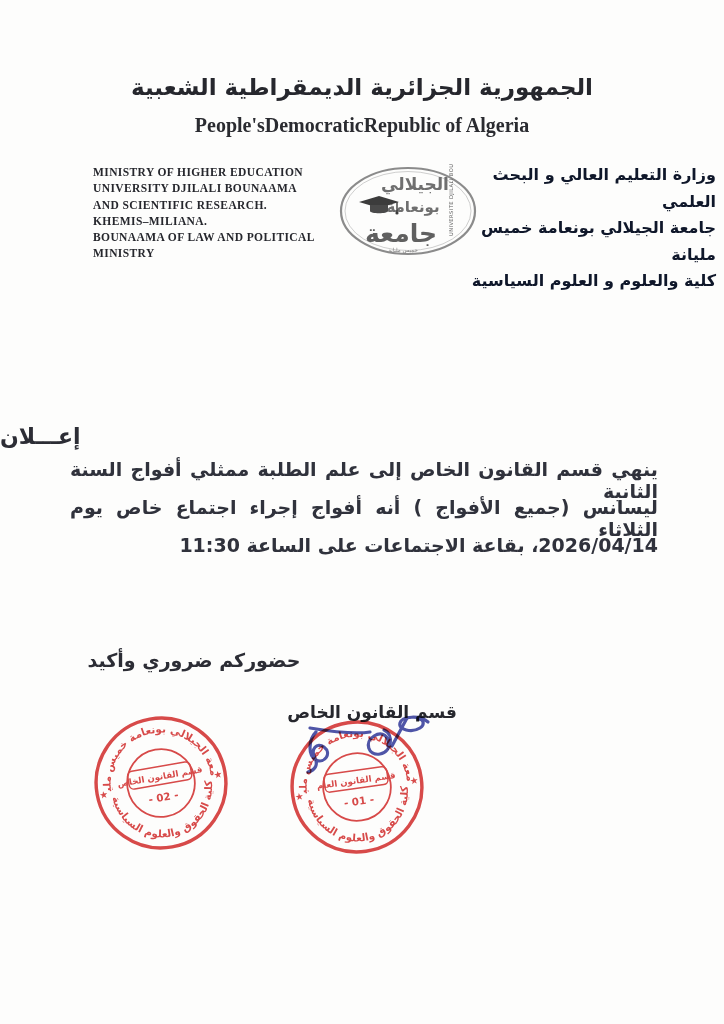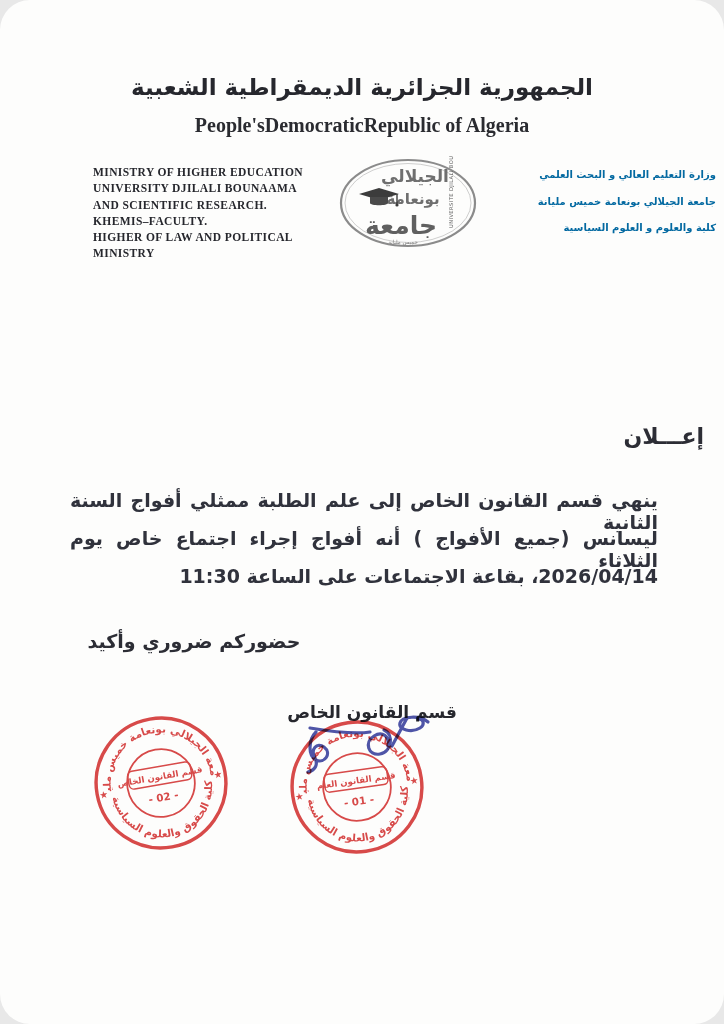--- a/index.html
+++ b/index.html
@@ -1,41 +1,41 @@
 <!DOCTYPE html>
 <html lang="ar"><head>
 <meta charset="utf-8">
 <style>
   html,body{margin:0;padding:0;background:#e8e8e8;}
   .page{
     position:relative;width:724px;height:1024px;margin:0 auto;
     background:#fdfdfc;overflow:hidden;
-    font-family:"DejaVu Sans",sans-serif;color:#23242a;border-radius:30px;
+    font-family:"DejaVu Sans",sans-serif;color:#23242a;
   }
   .abs{position:absolute;}
   
   .title-ar{top:74px;left:0;width:724px;text-align:center;direction:rtl;
     font-size:23px;font-weight:bold;color:#26272d;letter-spacing:0.5px;}
   .title-en{top:114px;left:0;width:724px;text-align:center;
     font-family:"Liberation Serif","DejaVu Serif",serif;font-size:20px;font-weight:bold;color:#2a2b30;}
   
   .ministry-en{top:164px;left:76px;width:235px;
     font-family:"Liberation Serif","DejaVu Serif",serif;font-size:11.5px;line-height:16.3px;
     letter-spacing:0.4px;color:#26272d;font-weight:bold;margin-left:17px;}
   .ministry-ar{top:162px;right:8px;width:260px;direction:rtl;text-align:right;
-    font-size:10px;line-height:26.5px;color:#0369a1;font-weight:bold;}
-  .logo-box{top:156px;left:337px;width:142px;height:96px;text-align:center;}
+    font-size:16px;line-height:26.5px;color:#0f172a;font-weight:bold;}
+  .logo-box{top:164px;left:337px;width:142px;height:96px;text-align:center;}
   
-  .ann-title{top:424px;left:0;width:704px;text-align:right;direction:rtl;
+  .ann-title{top:424px;left:0;width:704px;text-align:left;direction:rtl;
     font-size:22px;font-weight:bold;color:#2c2d35;}
-  .ann-body{top:458px;left:70px;width:588px;direction:rtl;margin-top:31px;}
+  .ann-body{top:458px;left:70px;width:588px;direction:rtl;}
   .body-line{direction:rtl;height:38px;font-size:19px;font-weight:bold;color:#30323c;
     text-align:justify;text-align-last:justify;white-space:nowrap-disabled;}
   .body-line.last{text-align:center;text-align-last:right;}
-  .closing{top:630px;left:84px;width:220px;direction:rtl;text-align:center;
+  .closing{top:649px;left:84px;width:220px;direction:rtl;text-align:center;
     font-size:19px;font-weight:bold;color:#2c2d35;}
   .sig-title{top:702px;left:286px;width:172px;direction:rtl;text-align:center;
     font-size:17px;font-weight:bold;color:#26272d;z-index:2;}
   
   .stamp{width:138px;height:138px;mix-blend-mode:multiply;opacity:0.93;z-index:3;}
   .stamp.s1{top:714px;left:92px;transform:rotate(-10deg);}
   .stamp.s2{top:718px;left:288px;transform:rotate(-8deg);}
   .signature{top:706px;left:280px;width:160px;height:70px;z-index:4;mix-blend-mode:multiply;}
   svg text{font-family:"DejaVu Sans",sans-serif;}
 </style>
@@ -44,22 +44,22 @@
 
 <div class="page">
 
   <div class="abs title-ar">الجمهورية الجزائرية الديمقراطية الشعبية</div>
   <div class="abs title-en">People'sDemocraticRepublic of Algeria</div>
 
   <div class="abs ministry-en">
     <div>MINISTRY OF HIGHER EDUCATION</div>
     <div>UNIVERSITY DJILALI BOUNAAMA</div>
     <div>AND SCIENTIFIC RESEARCH.</div>
-    <div>KHEMIS–FACULTY.</div>
-    <div>HIGHER OF LAW AND POLITICAL</div>
+    <div>KHEMIS–MILIANA.</div>
+    <div>BOUNAAMA OF LAW AND POLITICAL</div>
     <div>MINISTRY</div>
   </div>
 
   <div class="abs logo-box">
     <svg width="142" height="96" viewBox="0 0 142 96">
       <ellipse cx="71" cy="47" rx="67" ry="43" fill="none" stroke="#8b8b8b" stroke-width="2.2"></ellipse>
       <ellipse cx="71" cy="47" rx="63" ry="39.5" fill="none" stroke="#a8a8a8" stroke-width="0.8" opacity="0.7"></ellipse>
       <text x="78" y="26" text-anchor="middle" font-size="17" font-weight="bold" fill="#6f6f6f">الجيلالي</text>
       <text x="76" y="48" text-anchor="middle" font-size="15" font-weight="bold" fill="#6f6f6f">بونعامة</text>
       <text x="64" y="78" text-anchor="middle" font-size="25" font-weight="bold" fill="#606060">جامعة</text>

